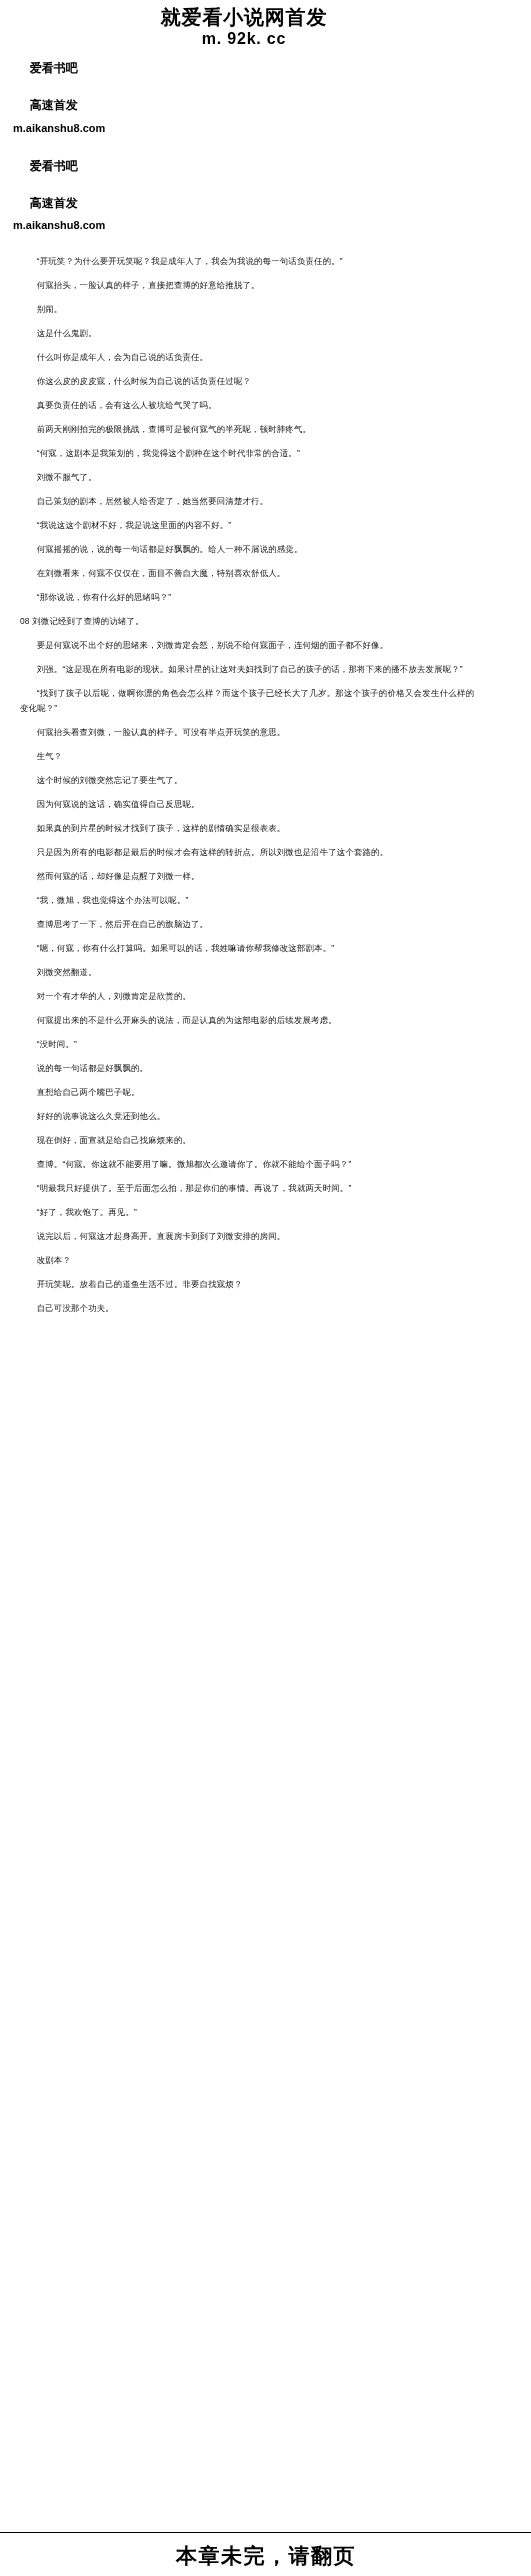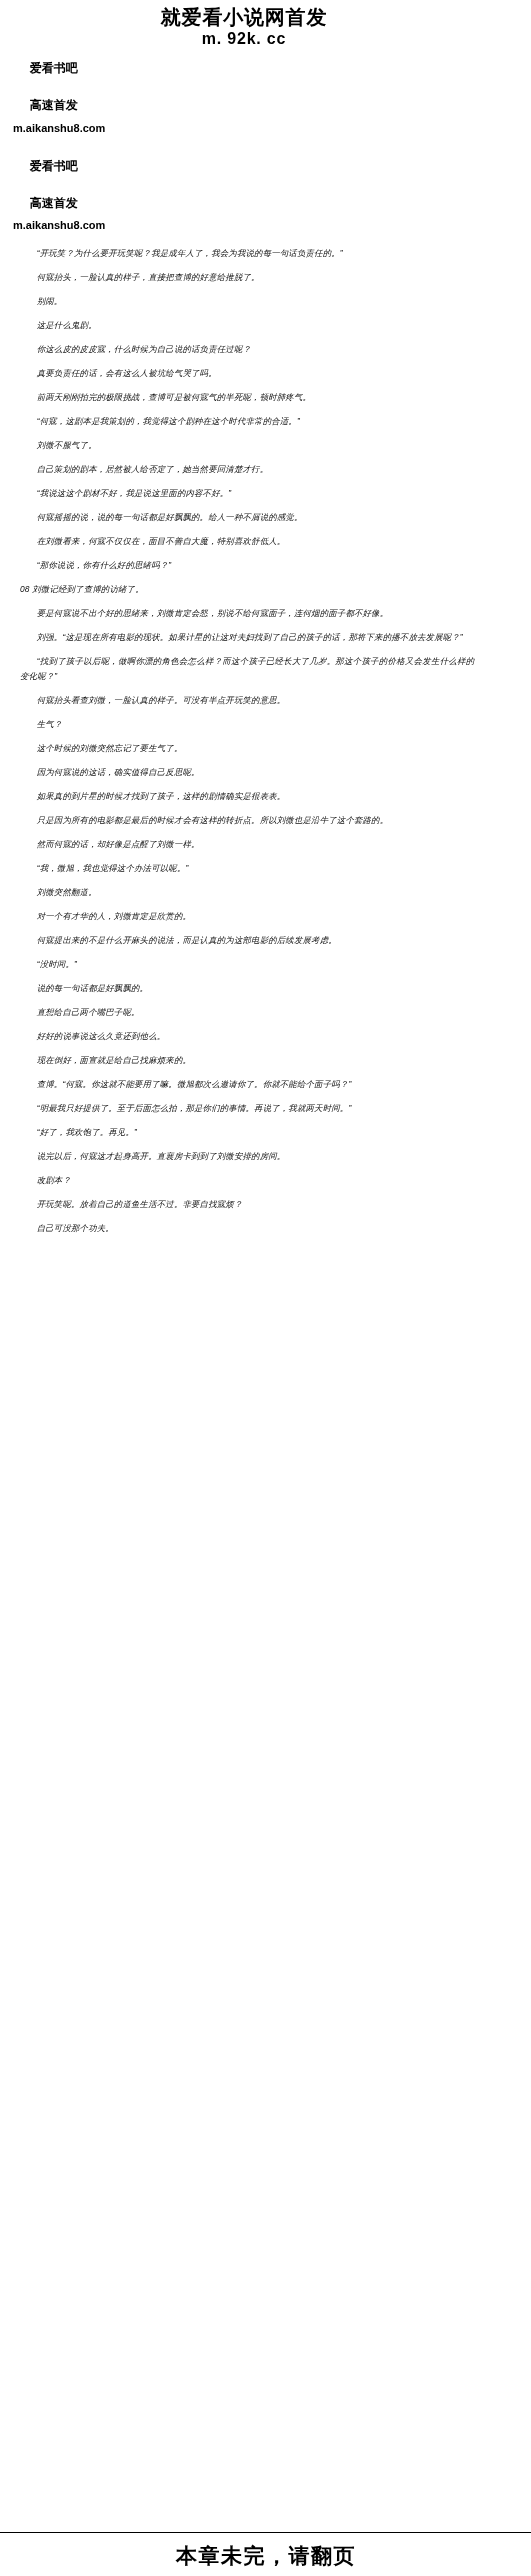--- a/index.html
+++ b/index.html
@@ -65,23 +65,22 @@
     line-height: 18px;
     margin-top: 4.6px;
     margin-left: 0;
   }
   .site-block.second {
     margin-top: 20px;
   }
 
   
   .content {
-    margin-top: 12px;
+    margin-top: 20px;
     padding: 0 13.7px 0 20px;
-    font-style: italic;
   }
   .para {
     font-size: 8.4px;
     line-height: 15px;
     color: #111;
     margin: 0 0 9px 0;
     text-align: justify;
     letter-spacing: 0.2px;
   }
   .para.indent {
@@ -130,20 +129,21 @@
     <div class="site-name">爱看书吧</div>
     <div class="site-tag">高速首发</div>
     <div class="site-url">m.aikanshu8.com</div>
   </div>
 
   <div class="content">
     <p class="para indent">“开玩笑？为什么要开玩笑呢？我是成年人了，我会为我说的每一句话负责任的。”</p>
     <p class="para indent">何寇抬头，一脸认真的样子，直接把查博的好意给推脱了。</p>
     <p class="para indent">别闹。</p>
     <p class="para indent">这是什么鬼剧。</p>
+    <p class="para indent">什么叫你是成年人，会为自己说的话负责任。</p>
     <p class="para indent">你这么皮的皮皮寇，什么时候为自己说的话负责任过呢？</p>
     <p class="para indent">真要负责任的话，会有这么人被坑给气哭了吗。</p>
     <p class="para indent">前两天刚刚拍完的极限挑战，查博可是被何寇气的半死呢，顿时肺疼气。</p>
     <p class="para indent">“何寇，这剧本是我策划的，我觉得这个剧种在这个时代非常的合适。”</p>
     <p class="para indent">刘微不服气了。</p>
     <p class="para indent">自己策划的剧本，居然被人给否定了，她当然要回清楚才行。</p>
     <p class="para indent">“我说这这个剧材不好，我是说这里面的内容不好。”</p>
     <p class="para indent">何寇摇摇的说，说的每一句话都是好飘飘的。给人一种不屑说的感觉。</p>
     <p class="para indent">在刘微看来，何寇不仅仅在，面目不善自大魔，特别喜欢舒低人。</p>
     <p class="para indent">“那你说说，你有什么好的思绪吗？”</p>
@@ -152,20 +152,22 @@
     <p class="para indent">刘强。“这是现在所有电影的现状。如果计星的让这对夫妇找到了自己的孩子的话，那将下来的播不放去发展呢？”</p>
     <p class="para indent">“找到了孩子以后呢，做啊你漂的角色会怎么样？而这个孩子已经长大了几岁。那这个孩子的价格又会发生什么样的变化呢？”</p>
     <p class="para indent">何寇抬头看查刘微，一脸认真的样子。可没有半点开玩笑的意思。</p>
     <p class="para indent">生气？</p>
     <p class="para indent">这个时候的刘微突然忘记了要生气了。</p>
     <p class="para indent">因为何寇说的这话，确实值得自己反思呢。</p>
     <p class="para indent">如果真的到片星的时候才找到了孩子，这样的剧情确实是很表表。</p>
     <p class="para indent">只是因为所有的电影都是最后的时候才会有这样的转折点。所以刘微也是沿牛了这个套路的。</p>
     <p class="para indent">然而何寇的话，却好像是点醒了刘微一样。</p>
     <p class="para indent">“我，微旭，我也觉得这个办法可以呢。”</p>
+    <p class="para indent">查博思考了一下，然后开在自己的旗脑边了。</p>
+    <p class="para indent">“嗯，何寇，你有什么打算吗。如果可以的话，我姓嘛请你帮我修改这部剧本。”</p>
     <p class="para indent">刘微突然翻道。</p>
     <p class="para indent">对一个有才华的人，刘微肯定是欣赏的。</p>
     <p class="para indent">何寇提出来的不是什么开麻头的说法，而是认真的为这部电影的后续发展考虑。</p>
     <p class="para indent">“没时间。”</p>
     <p class="para indent">说的每一句话都是好飘飘的。</p>
     <p class="para indent">直想给自己两个嘴巴子呢。</p>
     <p class="para indent">好好的说事说这么久竟还到他么。</p>
     <p class="para indent">现在倒好，面宣就是给自己找麻烦来的。</p>
     <p class="para indent">查博。“何寇。你这就不能要用了嘛。微旭都次么邀请你了。你就不能给个面子吗？”</p>
     <p class="para indent">“明最我只好提供了。至于后面怎么拍，那是你们的事情。再说了，我就两天时间。”</p>

